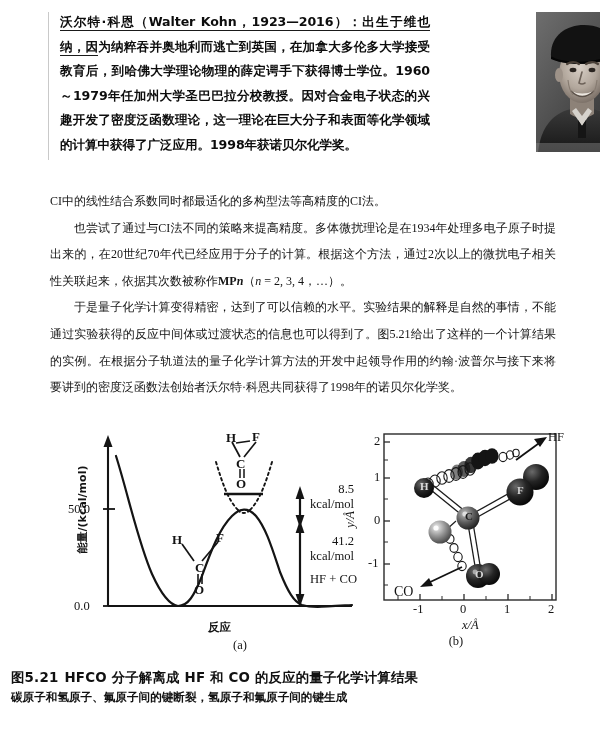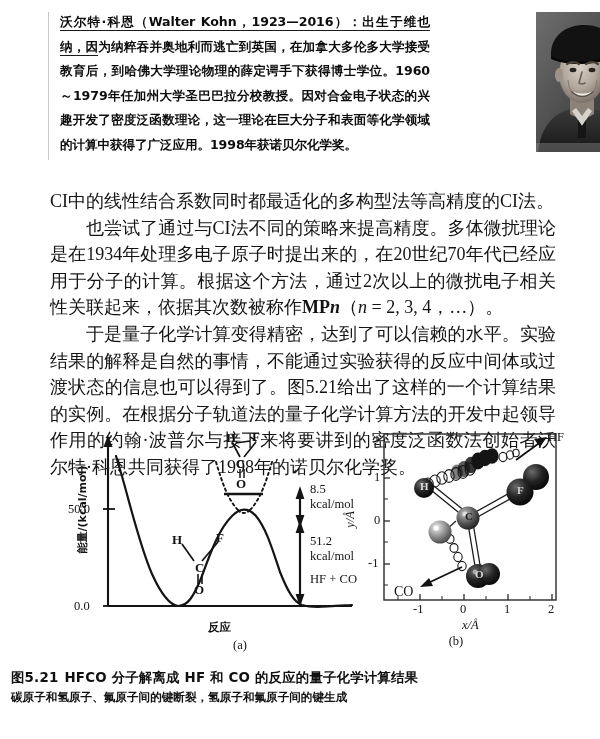--- a/index.html
+++ b/index.html
@@ -60,21 +60,21 @@
     overflow: hidden;
   }
   #bio-photo svg { display: block; }
 
   
   #body-text {
     position: absolute;
     left: 50px;
     top: 188px;
     width: 506px;
-    font-size: 18px;
+    font-size: 12px;
     line-height: 26.6px;
     text-align: justify;
     text-justify: inter-character;
     color: #141414;
   }
   #body-text p { margin: 0; }
   #body-text p.indent { text-indent: 2em; }
   #body-text .it { font-style: italic; }
   #body-text .bf { font-weight: 700; }
 
@@ -134,20 +134,21 @@
     font-size: 12.5px;
     color: #141414;
     white-space: nowrap;
   }
   .annot {
     position: absolute;
     font-size: 12.6px;
     color: #141414;
     white-space: nowrap;
     line-height: 15px;
+    text-align: right;
   }
   .mol-atom {
     position: absolute;
     font-size: 13px;
     font-weight: 700;
     color: #121212;
     white-space: nowrap;
   }
 
   
@@ -313,21 +314,21 @@
     <div class="mol-atom" style="left:192px; top:5px;">F</div>
     <div class="mol-atom" style="left:176px; top:32px;">C</div>
     <div class="mol-atom" style="left:176px; top:52px;">O</div>
 
     
     <div class="annot" style="left:250px; top:58px;">
       <div>8.5</div>
       <div>kcal/mol</div>
     </div>
     <div class="annot" style="left:250px; top:110px;">
-      <div>51.2</div>
+      <div>41.2</div>
       <div>kcal/mol</div>
     </div>
     <div class="annot" style="left:250px; top:148px;">HF + CO</div>
 
     <div class="panel-tag" id="tag-a">(a)</div>
   </div>
 
   <div id="panel-b">
     <svg width="215" height="200" viewBox="0 0 215 200">
       <defs>

